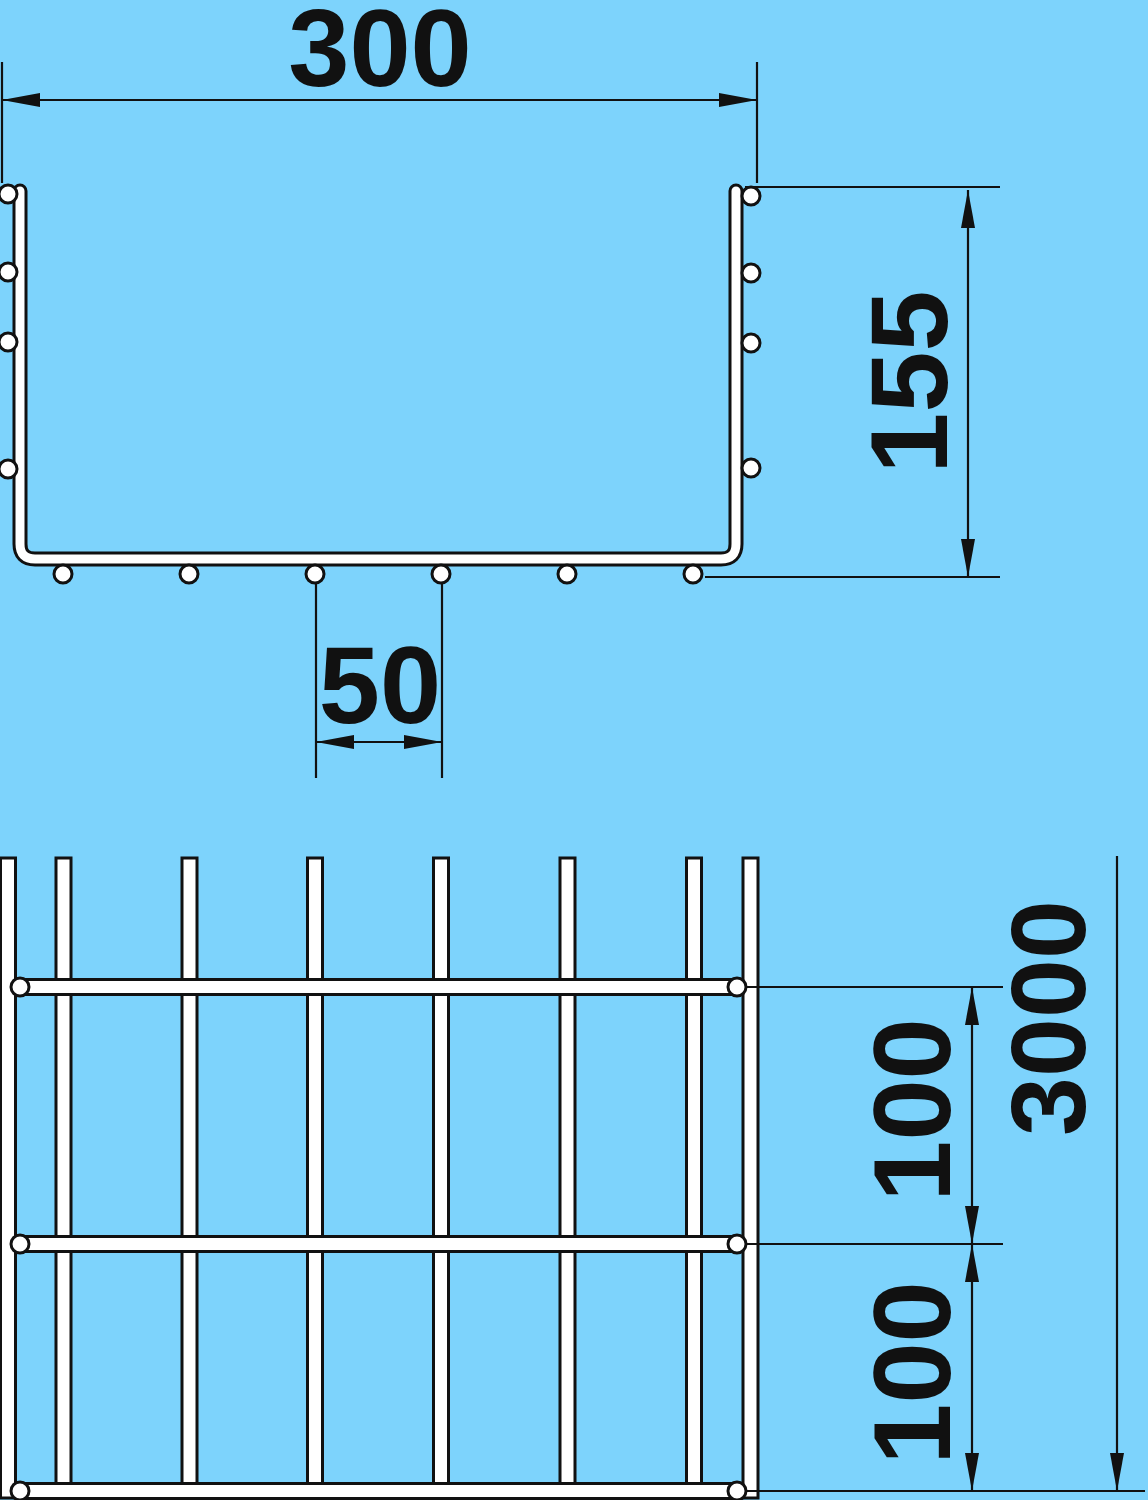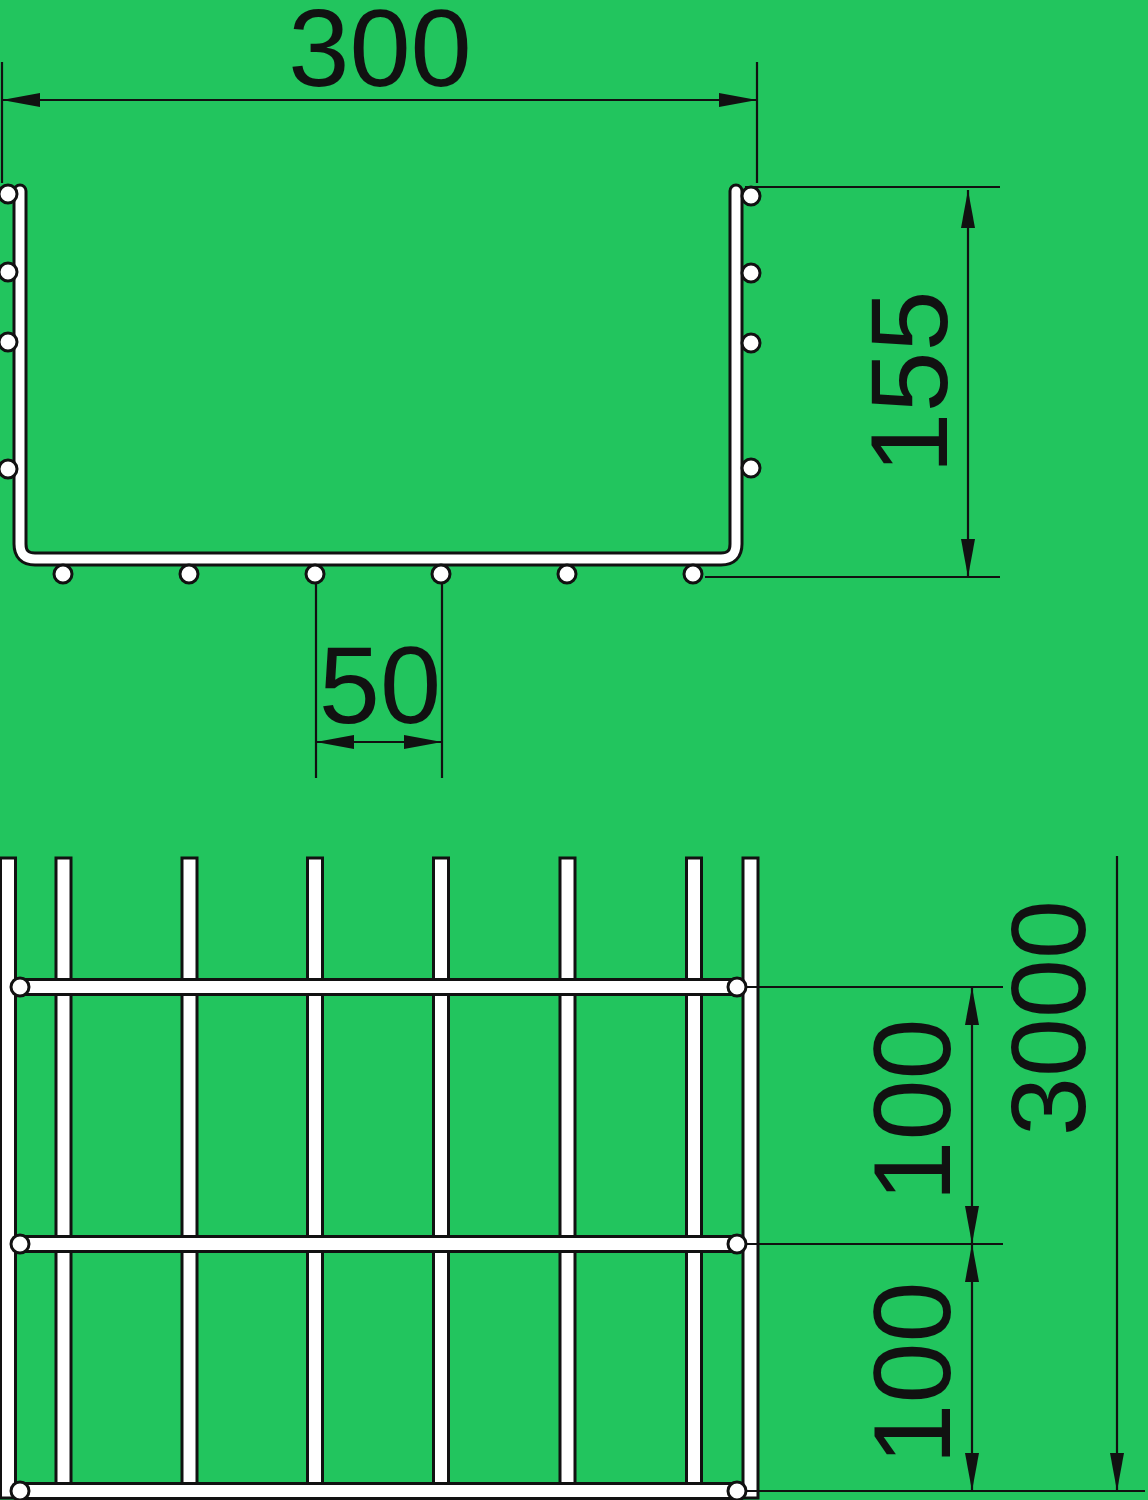--- a/index.html
+++ b/index.html
@@ -1,17 +1,17 @@
 <!DOCTYPE html>
 <html><head>
 <meta charset="utf-8">
 <style>
   html,body{margin:0;padding:0;background:#ffffff;}
-  .page{position:relative;width:1148px;height:1500px;background:#22c55e;overflow:hidden;
-        font-family:"Liberation Sans", sans-serif;}
+  .page{position:relative;width:1148px;height:1500px;background:#7dd3fc;overflow:hidden;
+        font-family:"Liberation Sans", sans-serif;font-weight:bold;}
   svg{display:block;}
   .dim-text{font-family:"Liberation Sans", sans-serif;font-size:110px;fill:#111;}
   .dim-text-small{font-family:"Liberation Sans", sans-serif;font-size:106px;fill:#111;}
   .band{stroke:#111;stroke-width:15;fill:none;stroke-linecap:round;}
   .band-core{stroke:#fff;stroke-width:9;fill:none;stroke-linecap:round;}
   .wire-rect{fill:#fff;stroke:#111;stroke-width:3;}
   .wire-circle{fill:#fff;stroke:#111;stroke-width:3;}
   .dimline{stroke:#111;stroke-width:2.2;fill:none;}
   .arrow{fill:#111;stroke:none;}
 </style>

